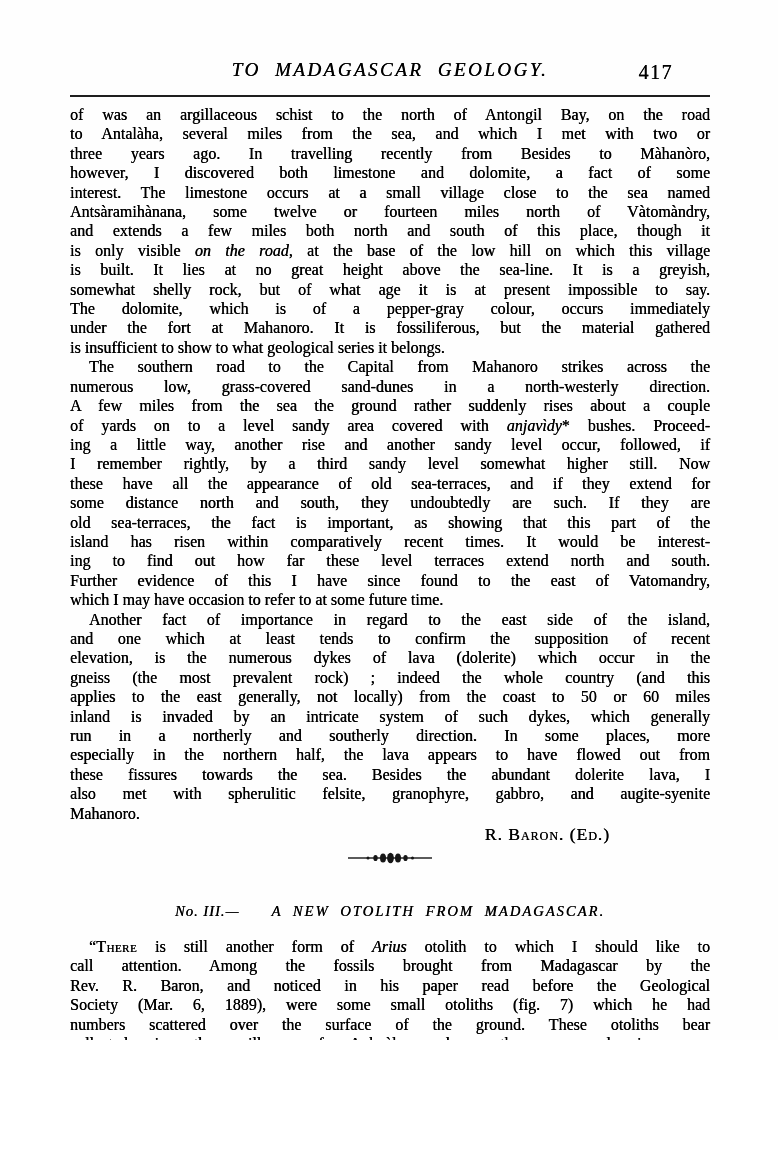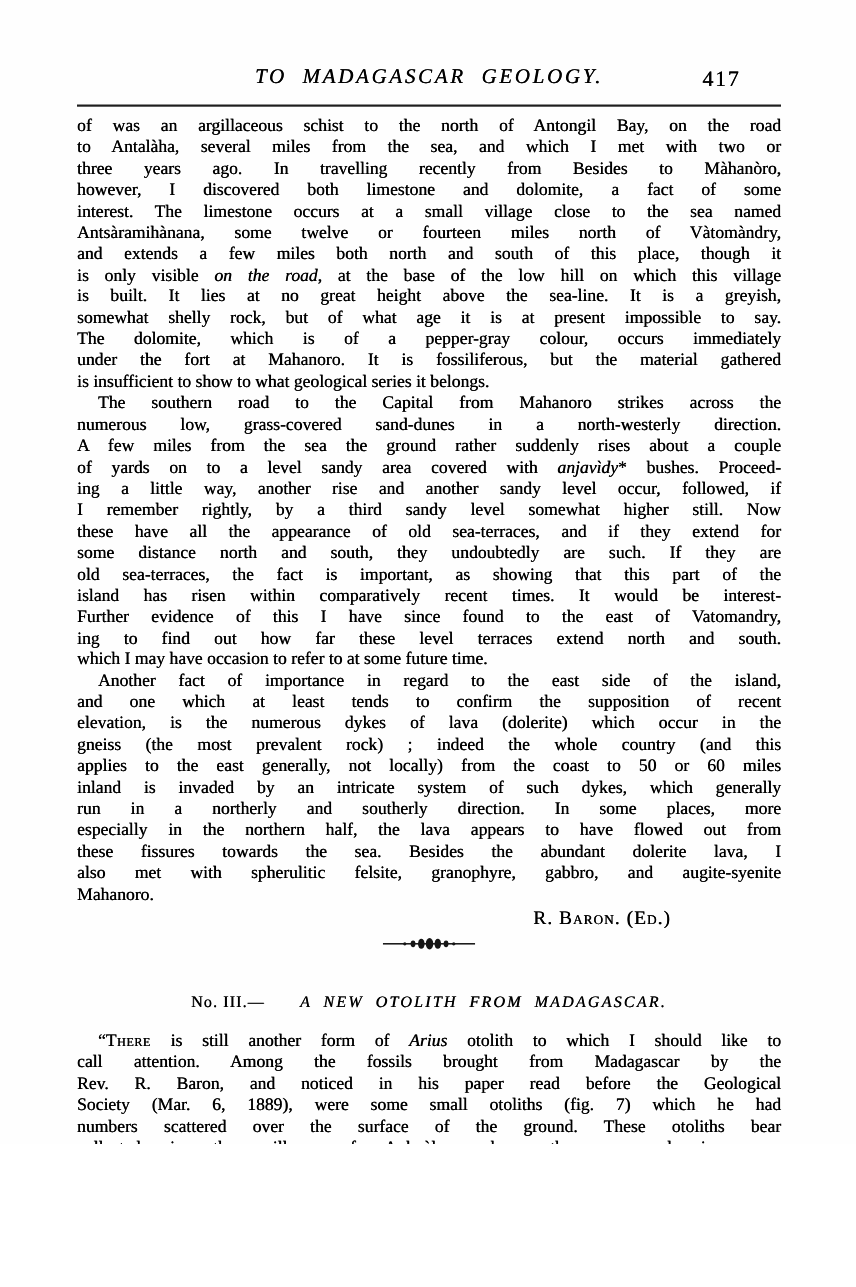--- a/index.html
+++ b/index.html
@@ -68,21 +68,21 @@
   
   .ornament { margin-top: 7px; text-align: center; height: 14px; line-height: 0; }
   
   .section-heading {
     margin-top: 37px;
     text-align: center;
     font-size: 14.6px;
     line-height: 18px;
     white-space: nowrap;
   }
-  .section-heading .prefix { letter-spacing: 1px; }
+  .section-heading .prefix { letter-spacing: 1px; font-style: italic; }
   .section-heading .title {
     font-style: italic;
     letter-spacing: 2px;
     word-spacing: 5px;
     margin-left: 32px;
   }
   .body-text.quote { margin-top: 17px; }
   
   .footnote-rule {
     margin-top: 5px;
@@ -128,22 +128,22 @@
           <div class="line"><span>The southern road to the Capital from Mahanoro strikes across the</span></div>
           <div class="line"><span>numerous low, grass-covered sand-dunes in a north-westerly direction.</span></div>
           <div class="line"><span>A few miles from the sea the ground rather suddenly rises about a couple</span></div>
           <div class="line"><span>of yards on to a level sandy area covered with </span><span class="it">anjavìdy</span><span>* bushes. Proceed-</span></div>
           <div class="line"><span>ing a little way, another rise and another sandy level occur, followed, if</span></div>
           <div class="line"><span>I remember rightly, by a third sandy level somewhat higher still. Now</span></div>
           <div class="line"><span>these have all the appearance of old sea-terraces, and if they extend for</span></div>
           <div class="line"><span>some distance north and south, they undoubtedly are such. If they are</span></div>
           <div class="line"><span>old sea-terraces, the fact is important, as showing that this part of the</span></div>
           <div class="line"><span>island has risen within comparatively recent times. It would be interest-</span></div>
+          <div class="line"><span>ing to find out how far these level terraces extend north and south.</span></div>
           <div class="line"><span>Further evidence of this I have since found to the east of Vatomandry,</span></div>
-          <div class="line"><span>ing to find out how far these level terraces extend north and south.</span></div>
           <div class="line endline"><span>which I may have occasion to refer to at some future time.</span></div>
         </div>
         <div class="para indent">
           <div class="line"><span>Another fact of importance in regard to the east side of the island,</span></div>
           <div class="line"><span>and one which at least tends to confirm the supposition of recent</span></div>
           <div class="line"><span>elevation, is the numerous dykes of lava (dolerite) which occur in the</span></div>
           <div class="line"><span>gneiss (the most prevalent rock) ; indeed the whole country (and this</span></div>
           <div class="line"><span>applies to the east generally, not locally) from the coast to 50 or 60 miles</span></div>
           <div class="line"><span>inland is invaded by an intricate system of such dykes, which generally</span></div>
           <div class="line"><span>run in a northerly and southerly direction. In some places, more</span></div>

